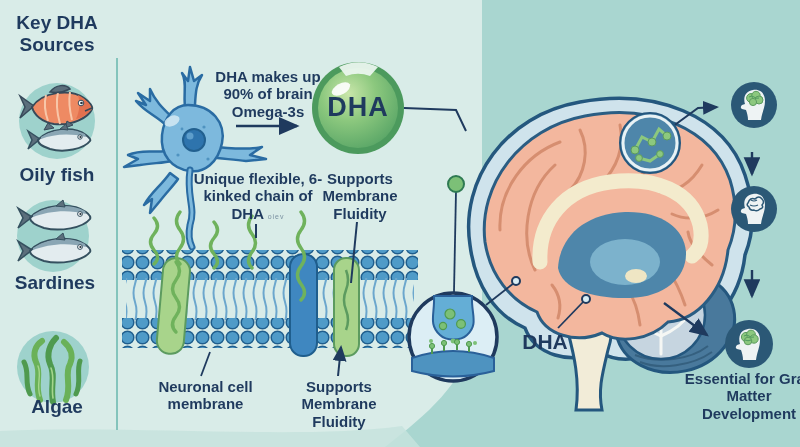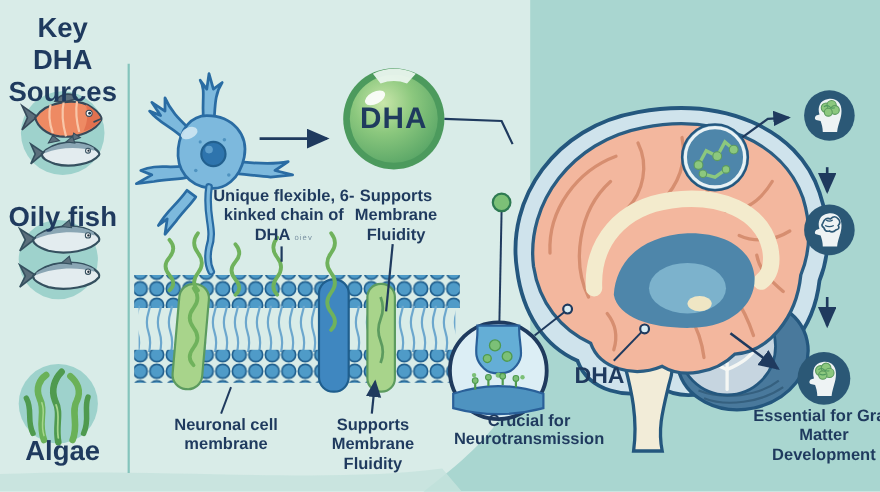--- a/index.html
+++ b/index.html
@@ -3,21 +3,21 @@
 <meta charset="utf-8">
 <style>
   html,body{margin:0;padding:0;}
   #stage{position:relative;width:800px;height:447px;overflow:hidden;
          background:#d9ece8;font-family:"Liberation Sans",sans-serif;}
   svg{display:block;}
   .abs{position:absolute;}
   .lbl{position:absolute;font-weight:bold;color:#1f3a5e;text-align:center;
        line-height:1.16;font-family:"Liberation Sans",sans-serif;}
   .t26{font-size:25px;}
-  .t20{font-size:25px;}
+  .t20{font-size:19px;}
   .t15{font-size:15px;}
   .tiny{font-size:7px;opacity:.55;font-weight:normal;letter-spacing:1px;}
   .badge{font-size:27px;letter-spacing:1px;}.z2{z-index:2}.z3{z-index:3}.z4{z-index:4}
 </style>
 </head>
 <body>
 
 <div id="stage">
 
   <svg class="abs" width="800" height="447" style="left:0;top:0">
@@ -42,41 +42,42 @@
     <circle cx="69.5" cy="27" r="1.3" fill="#24313c"></circle>
     <path d="M80,32 L73,35" stroke="#374a5a" stroke-width="1.6"></path>
 
     <path d="M28,63 L16,55 L20,64 L16,73 Z" fill="#5b6f7c" stroke="#35505f" stroke-width="1.5"></path>
     <path d="M26,64 C36,52 62,50 74,59 C78,62 79,64 78,65 C72,73 52,77 38,73 C30,70 26,68 26,64 Z" fill="#e3ecef" stroke="#35505f" stroke-width="2"></path>
     <path d="M29,61 C41,53 60,51 73,58 L74,61 C58,57 42,58 29,63 Z" fill="#8aa6b4"></path>
     <path d="M48,53 l6,-5 l2,6 Z" fill="#5b6f7c" stroke="#35505f" stroke-width="1"></path>
     <circle cx="68" cy="61" r="2.2" fill="#fff" stroke="#35505f"></circle>
     <circle cx="68.4" cy="61" r="1" fill="#24313c"></circle>
   </svg>
-  <div class="lbl t20 z4" style="left:4px;top:183px;width:106px">Oily fish</div>
+  <div class="lbl t20 z4" style="left:4px;top:164px;width:106px">Oily fish</div>
 
   <svg class="abs z2" width="94" height="96" style="left:6px;top:192px">
     <circle cx="47" cy="44" r="36" fill="#9ed2cc"></circle>
     <g>
       <path d="M26,25 L12,16 L17,26 L12,36 Z" fill="#5b6f7c" stroke="#35505f" stroke-width="1.5"></path>
       <path d="M24,26 C36,12 66,10 80,20 C84,23 85,25 84,27 C77,36 54,40 38,36 C29,33 24,30 24,26 Z" fill="#e3ecef" stroke="#35505f" stroke-width="2"></path>
       <path d="M27,23 C42,13 64,11 79,19 L80,22 C62,17 42,19 27,25 Z" fill="#8aa6b4"></path>
       <path d="M50,14 l7,-6 l2,7 Z" fill="#5b6f7c" stroke="#35505f" stroke-width="1"></path>
       <circle cx="74" cy="22" r="2.4" fill="#fff" stroke="#35505f"></circle>
         <circle cx="74.4" cy="22" r="1.1" fill="#24313c"></circle>
     </g>
     <g transform="translate(0,33)">
       <path d="M26,25 L12,16 L17,26 L12,36 Z" fill="#5b6f7c" stroke="#35505f" stroke-width="1.5"></path>
       <path d="M24,26 C36,12 66,10 80,20 C84,23 85,25 84,27 C77,36 54,40 38,36 C29,33 24,30 24,26 Z" fill="#e3ecef" stroke="#35505f" stroke-width="2"></path>
       <path d="M27,23 C42,13 64,11 79,19 L80,22 C62,17 42,19 27,25 Z" fill="#8aa6b4"></path>
       <path d="M50,14 l7,-6 l2,7 Z" fill="#5b6f7c" stroke="#35505f" stroke-width="1"></path>
       <circle cx="74" cy="22" r="2.4" fill="#fff" stroke="#35505f"></circle>
         <circle cx="74.4" cy="22" r="1.1" fill="#24313c"></circle>
     </g>
   </svg>
+  <div class="lbl t20 z4" style="left:2px;top:272px;width:106px">Sardines</div>
 
   <svg class="abs z2" width="88" height="86" style="left:9px;top:326px">
     <circle cx="44" cy="41" r="36" fill="#9ed2cc"></circle>
     <path d="M44,76 C41,60 47,50 41,38 C37,28 41,18 47,12" stroke="#4f9a4f" stroke-width="6" fill="none" stroke-linecap="round"></path>
     <path d="M31,74 C25,58 33,48 27,36 C23,27 27,19 33,15" stroke="#6ab158" stroke-width="6" fill="none" stroke-linecap="round"></path>
     <path d="M57,74 C63,60 55,48 61,38 C65,29 61,21 55,16" stroke="#6ab158" stroke-width="6" fill="none" stroke-linecap="round"></path>
     <path d="M21,68 C15,56 21,47 15,36" stroke="#4f9a4f" stroke-width="5" fill="none" stroke-linecap="round"></path>
     <path d="M67,68 C73,56 67,46 71,35" stroke="#4f9a4f" stroke-width="5" fill="none" stroke-linecap="round"></path>
     <path d="M44,72 C42,60 46,52 42,42" stroke="#a5d68c" stroke-width="1.6" fill="none" stroke-linecap="round"></path>
     <path d="M31,70 C27,58 33,50 29,40" stroke="#a5d68c" stroke-width="1.4" fill="none" stroke-linecap="round"></path>
@@ -99,20 +100,21 @@
     <g fill="#4f93c0">
         <circle cx="62" cy="100" r="1.6"></circle>
         <circle cx="88" cy="72" r="1.6"></circle>
         <circle cx="92" cy="104" r="1.6"></circle>
         <circle cx="66" cy="74" r="1.4"></circle>
       </g>
     <path d="M74,115 C70,142 80,152 74,170 C72,180 73,186 76,192" stroke="#2a6ca3" stroke-width="7" fill="none" stroke-linecap="round"></path>
     <path d="M74,115 C70,142 80,152 74,170 C72,180 73,186 76,192" stroke="#7db9dd" stroke-width="3" fill="none" stroke-linecap="round"></path>
   </svg>
 
+  <div class="lbl t15 z4" style="left:204px;top:68px;width:128px">DHA makes up 90% of brain Omega-3s</div>
 
   <svg class="abs z2" width="100" height="100" style="left:308px;top:58px">
     <defs>
       <radialGradient id="sph" cx="38%" cy="32%" r="75%">
         <stop offset="0%" stop-color="#c9e6aa"></stop>
           <stop offset="45%" stop-color="#8cc87e"></stop>
           <stop offset="100%" stop-color="#58a566"></stop>
       </radialGradient>
     </defs>
     <circle cx="50" cy="50" r="46" fill="#4c9a5d"></circle>
@@ -196,21 +198,20 @@
       <path d="M118,248 C122,235 120,225 112,215"></path>
     </g>
 
     <path d="M100,192 C98,150 125,118 170,112 C215,106 252,122 260,155 C263,170 260,180 252,186" stroke="#f3ebcd" stroke-width="15" fill="none" stroke-linecap="round"></path>
     <path d="M118,198 C120,166 145,144 185,142 C220,141 244,157 246,182 C247,207 225,227 190,228 C155,229 122,220 118,198 Z" fill="#4e86aa"></path>
     <ellipse cx="185" cy="192" rx="35" ry="23" fill="#7cb2cc"></ellipse>
     <ellipse cx="196" cy="206" rx="11" ry="7" fill="#efe6c4"></ellipse>
   </svg>
 
   <div class="lbl z4" style="left:505px;top:330px;width:80px;font-size:21px">DHA</div>
-  <div class="lbl t15 z4" style="left:395px;top:374px;width:172px">Crucial for Neurotransmission</div>
 
   <svg class="abs z2" width="50" height="50" style="left:729px;top:80px">
     <circle cx="25" cy="25" r="23" fill="#2b5876"></circle>
     <path d="M19,40 C19,36 18,33 17,30 L13,29 C11,28 12,26 13,25 L16,24 C14,18 16,11 24,10 C32,9 36,14 36,21 C36,28 33,32 32,40 Z" fill="#eef3f4"></path>
     <g fill="#8cc87e" stroke="#5c9b5f" stroke-width="1">
       <circle cx="22" cy="18" r="4.4"></circle>
         <circle cx="27" cy="15.5" r="4.2"></circle>
         <circle cx="30" cy="20" r="4"></circle>
         <circle cx="24" cy="22" r="3.6"></circle>
     </g>

